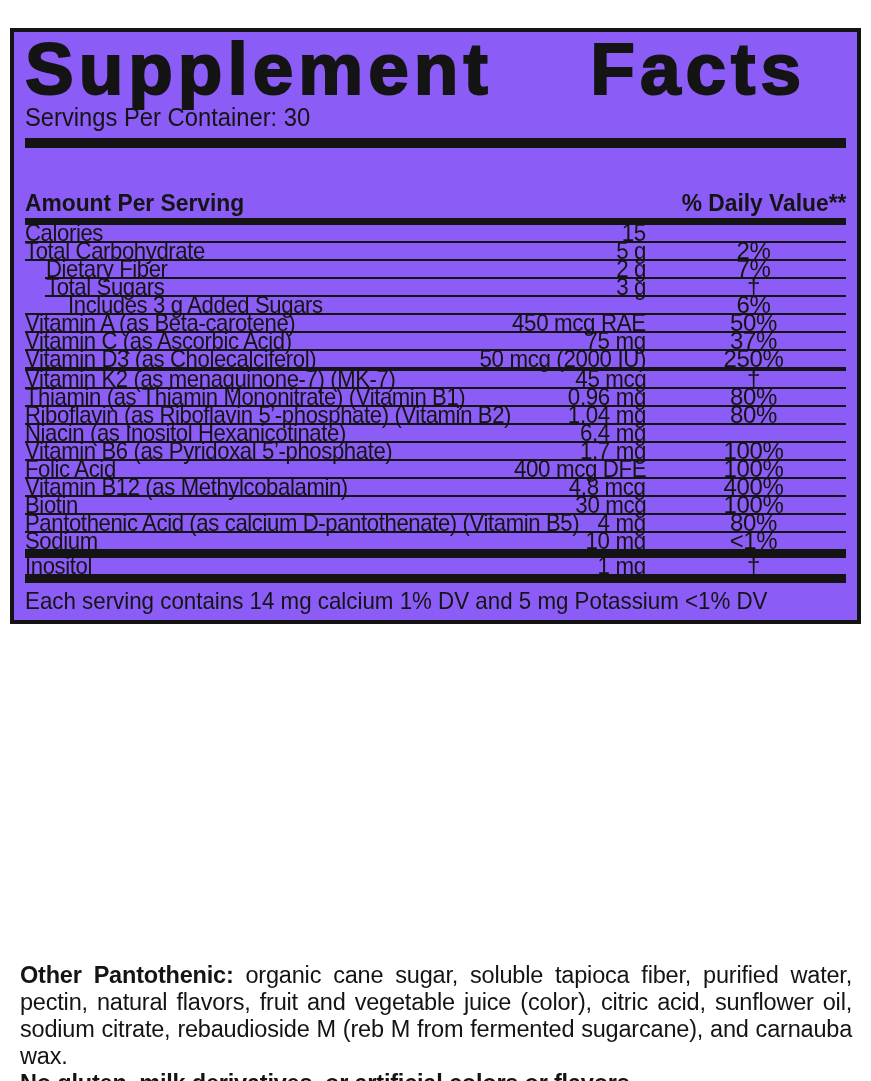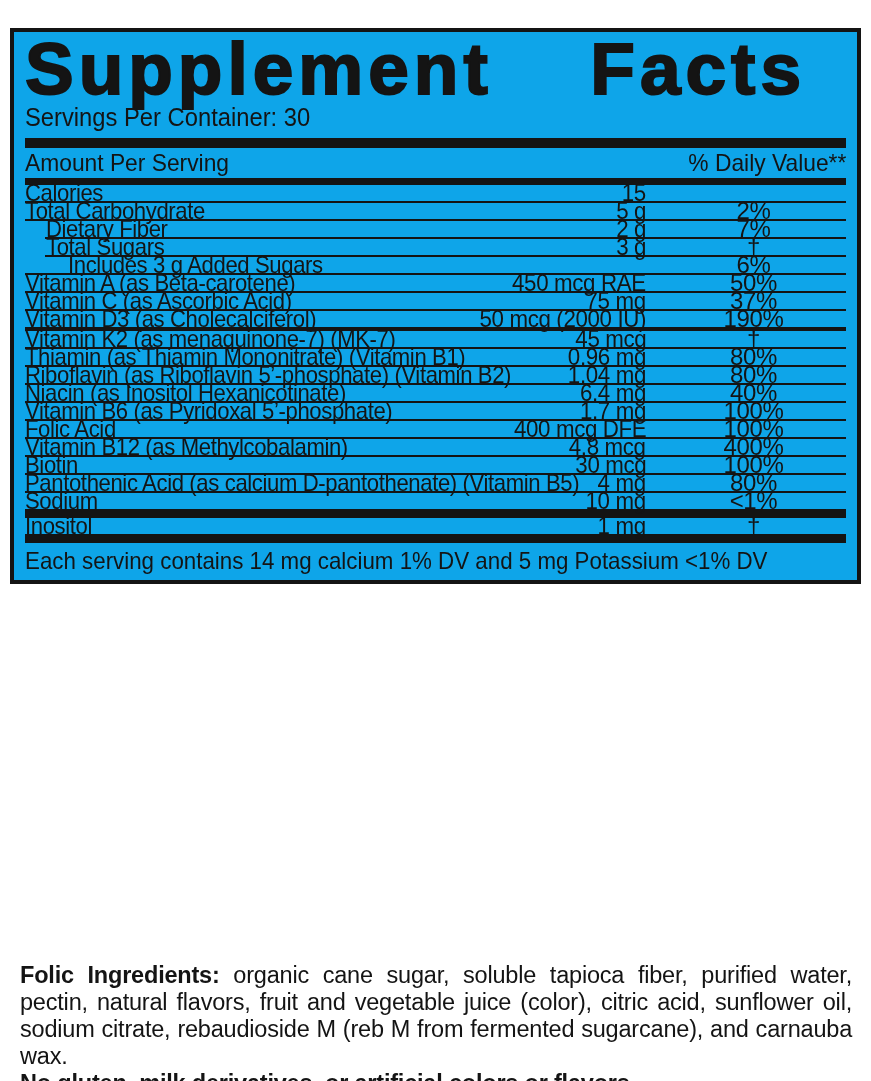--- a/index.html
+++ b/index.html
@@ -10,21 +10,21 @@
     position:relative;
     overflow:hidden;
   }
 
   
   .label-box {
     position:absolute;
     left:10px; top:28px;
     width:851px;
     border:4px solid #141414;
-    background:#0ea5e9;
+    background:#8b5cf6;
     padding:2px 11px 6px 11px;
   }
 
   
   .sf-title {
     display:flex;
     justify-content:space-between;
     padding-right:40px;
     font-size:73px;
     font-weight:bold;
@@ -50,22 +50,23 @@
   .bar-med    { height:7px; }
   .bar-mid    { height:9px; }
 
   
   .header-row {
     display:flex;
     justify-content:space-between;
     align-items:center;
     height:30px;
     font-size:24px;
-    font-weight:normal;
-    white-space:nowrap;
+    font-weight:bold;
+    white-space:nowrap;
+    margin-top:40px;
   }
   .header-row .hl { display:inline-block; transform:scaleX(0.95); transform-origin:0 50%; }
   .header-row .hr { display:inline-block; transform:scaleX(0.95); transform-origin:100% 50%; }
 
   
   .row {
     position:relative;
     height:16px;
     font-size:24px;
     letter-spacing:-0.4px;
@@ -186,21 +187,21 @@
     <div class="row">
       <span class="name">Vitamin C (as Ascorbic Acid)</span>
       <span class="amt">75 mg</span>
       <span class="dv">37%</span>
     </div>
     <div class="sep"></div>
 
     <div class="row">
       <span class="name">Vitamin D3 (as Cholecalciferol)</span>
       <span class="amt">50 mcg (2000 IU)</span>
-      <span class="dv">190%</span>
+      <span class="dv">250%</span>
     </div>
     <div class="sep"></div>
 
     <div class="sep"></div>
 
     <div class="row">
       <span class="name">Vitamin K2 (as menaquinone-7) (MK-7)</span>
       <span class="amt">45 mcg</span>
       <span class="dv">†</span>
     </div>
@@ -216,21 +217,20 @@
     <div class="row">
       <span class="name">Riboflavin (as Riboflavin 5’-phosphate) (Vitamin B2)</span>
       <span class="amt">1.04 mg</span>
       <span class="dv">80%</span>
     </div>
     <div class="sep"></div>
 
     <div class="row">
       <span class="name">Niacin (as Inositol Hexanicotinate)</span>
       <span class="amt">6.4 mg</span>
-      <span class="dv">40%</span>
     </div>
     <div class="sep"></div>
 
     <div class="row">
       <span class="name">Vitamin B6 (as Pyridoxal 5’-phosphate)</span>
       <span class="amt">1.7 mg</span>
       <span class="dv">100%</span>
     </div>
     <div class="sep"></div>
 
@@ -279,15 +279,15 @@
     <div class="bar bar-mid"></div>
   </div>
 
   <div class="footnotes">
     <div class="fn-line"><span>Each serving contains 14 mg calcium 1% DV and 5 mg Potassium &lt;1% DV</span></div>
   </div>
 
 </div>
 
 <div class="other-block">
-  <div class="other-para"><span class="oi-label">Folic Ingredients:</span><span> organic cane sugar, soluble tapioca fiber, purified water, pectin, natural flavors, fruit and vegetable juice (color), citric acid, sunflower oil, sodium citrate, rebaudioside M (reb M from fermented sugarcane), and carnauba wax.</span></div>
+  <div class="other-para"><span class="oi-label">Other Pantothenic:</span><span> organic cane sugar, soluble tapioca fiber, purified water, pectin, natural flavors, fruit and vegetable juice (color), citric acid, sunflower oil, sodium citrate, rebaudioside M (reb M from fermented sugarcane), and carnauba wax.</span></div>
   <div class="allergen-line">No gluten, milk derivatives, or artificial colors or flavors.</div>
 </div>
 
 </body></html>

